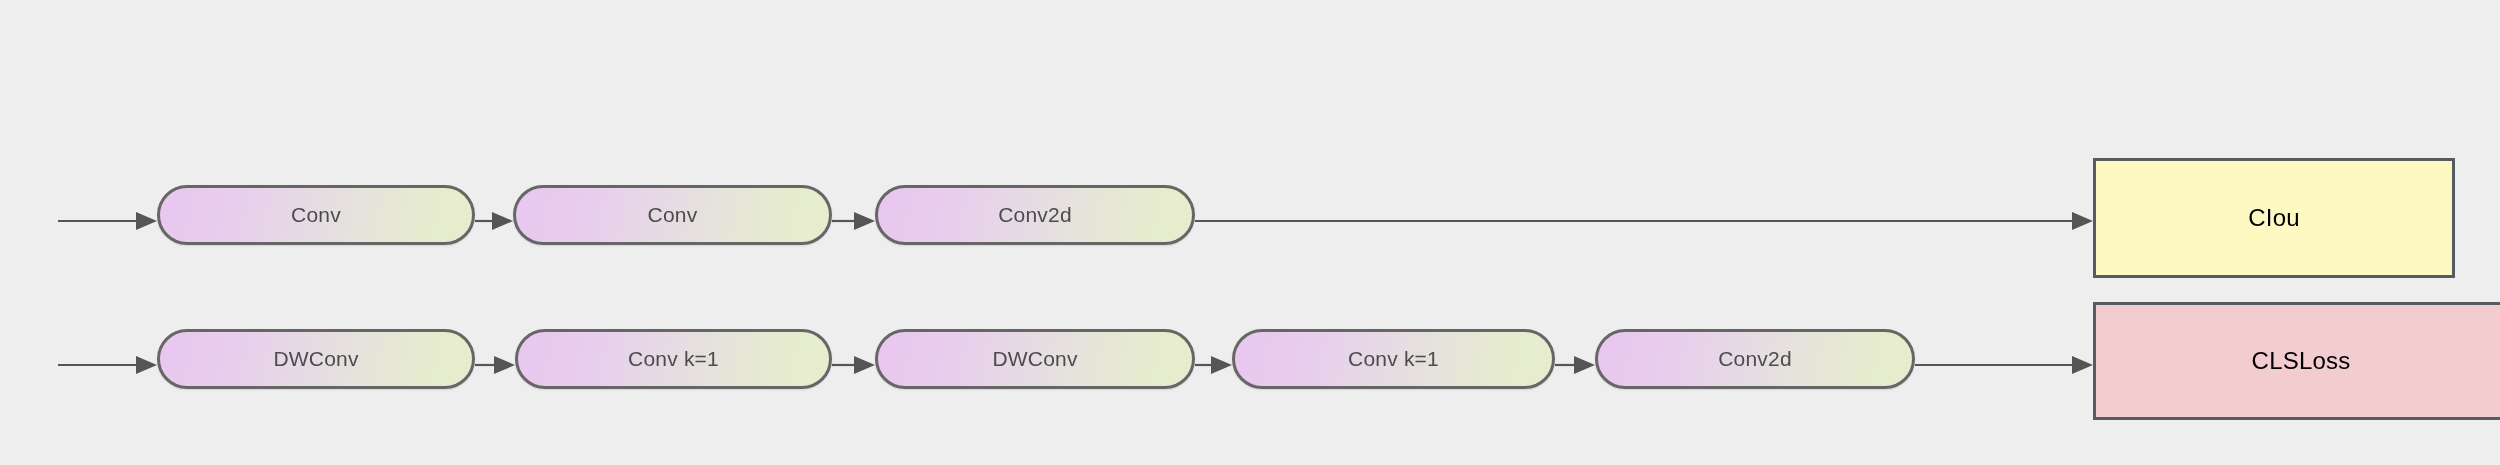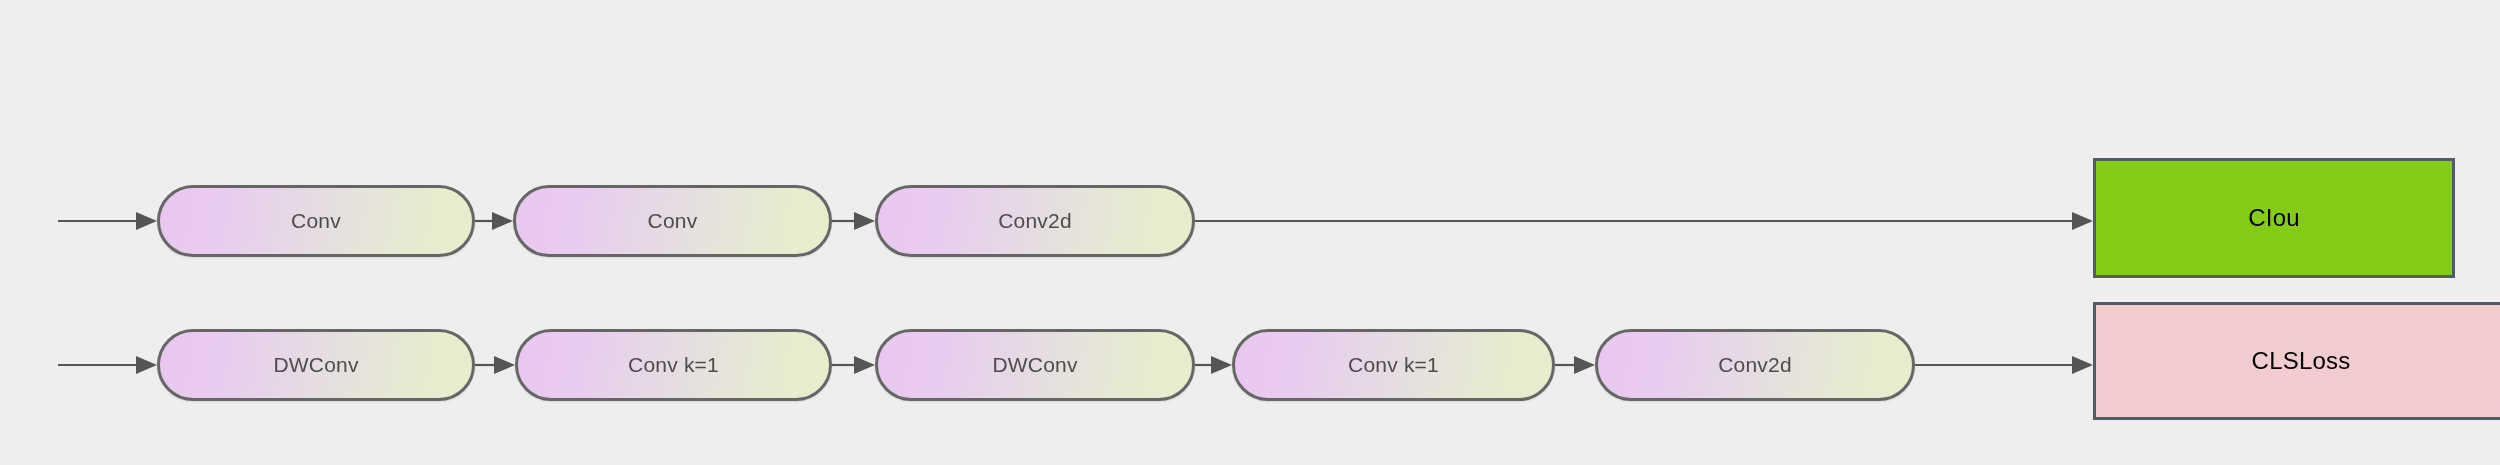--- a/index.html
+++ b/index.html
@@ -41,21 +41,21 @@
     stroke-width: 2.2;
     fill: none;
   }
   .edge-head {
     fill: #555555;
     stroke: none;
   }
   
   .pill {
     position: absolute;
-    height: 72px;
+    height: 60px;
     box-sizing: border-box;
     border: 3px solid #666666;
     border-radius: 36px;
     background: linear-gradient(100deg, #e9c7ef 0%, #e8cdee 22%, #e5dfe0 55%, #e7eccf 85%, #e6edcd 100%);
     display: flex;
     align-items: center;
     justify-content: center;
     box-shadow: 0 1px 2px rgba(0,0,0,0.10);
   }
   .pill-label {
@@ -132,21 +132,21 @@
   <div id="node-layer">
       <div class="pill" style="left: 157px; top: 185px; width: 318px;">
         <span class="pill-label">Conv</span>
       </div>
       <div class="pill" style="left: 513px; top: 185px; width: 319px;">
         <span class="pill-label">Conv</span>
       </div>
       <div class="pill" style="left: 875px; top: 185px; width: 320px;">
         <span class="pill-label">Conv2d</span>
       </div>
-      <div class="lossbox" style="left: 2093px; top: 158px; width: 362px; height: 120px; background: #84cc16;">
+      <div class="lossbox" style="left: 2093px; top: 158px; width: 362px; height: 120px; background: #fef9c3;">
         <span class="lossbox-label">CIou</span>
       </div>
       <div class="pill" style="left: 157px; top: 329px; width: 318px;">
         <span class="pill-label">DWConv</span>
       </div>
       <div class="pill" style="left: 515px; top: 329px; width: 317px;">
         <span class="pill-label">Conv k=1</span>
       </div>
       <div class="pill" style="left: 875px; top: 329px; width: 320px;">
         <span class="pill-label">DWConv</span>

